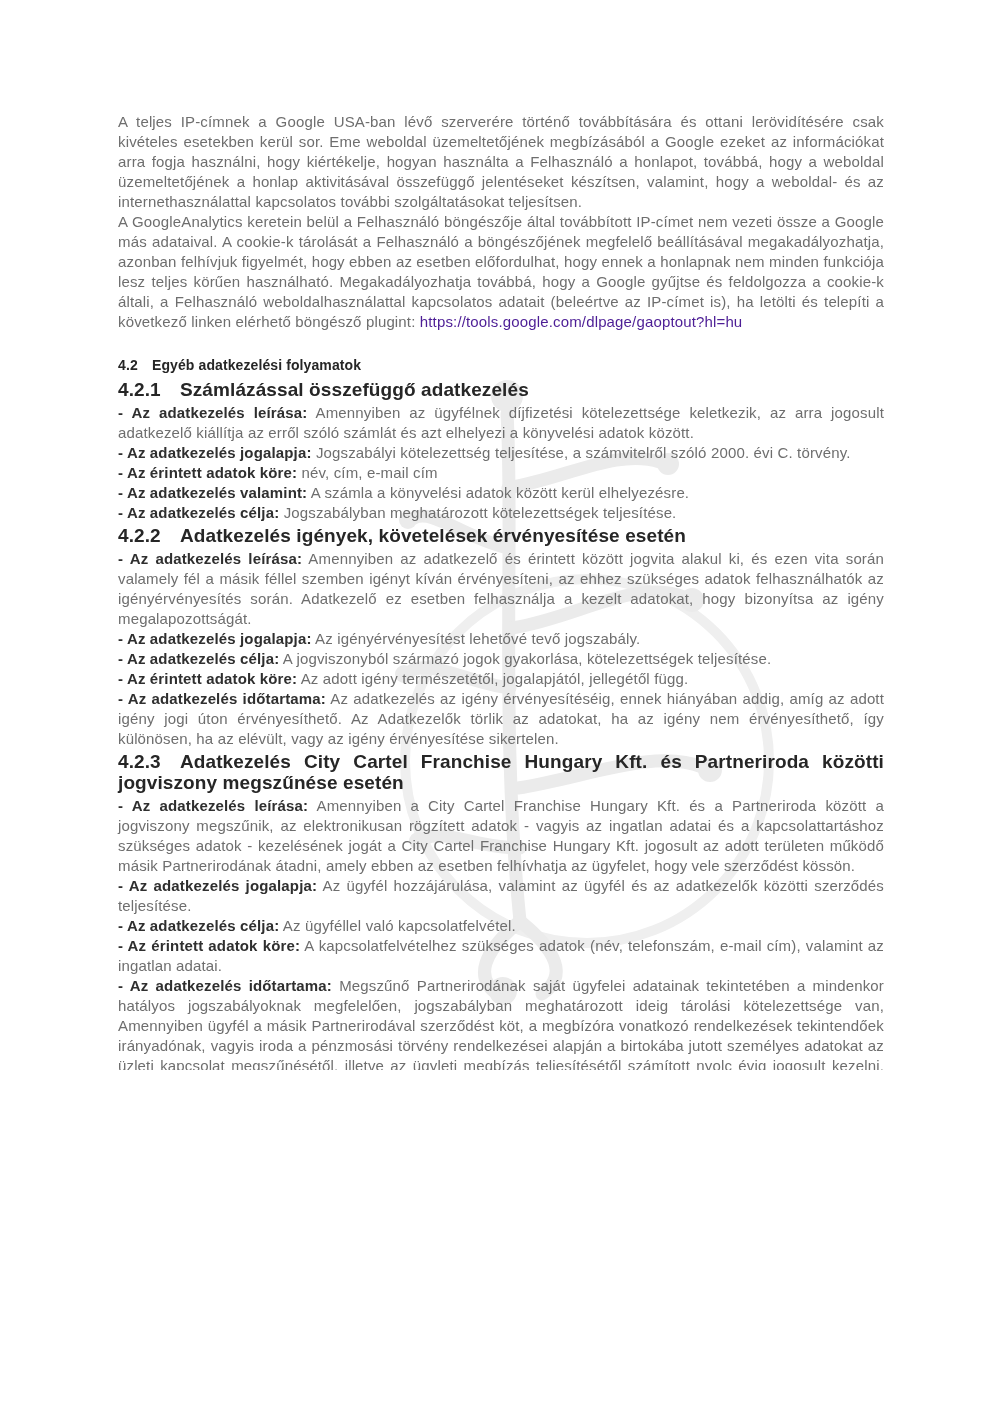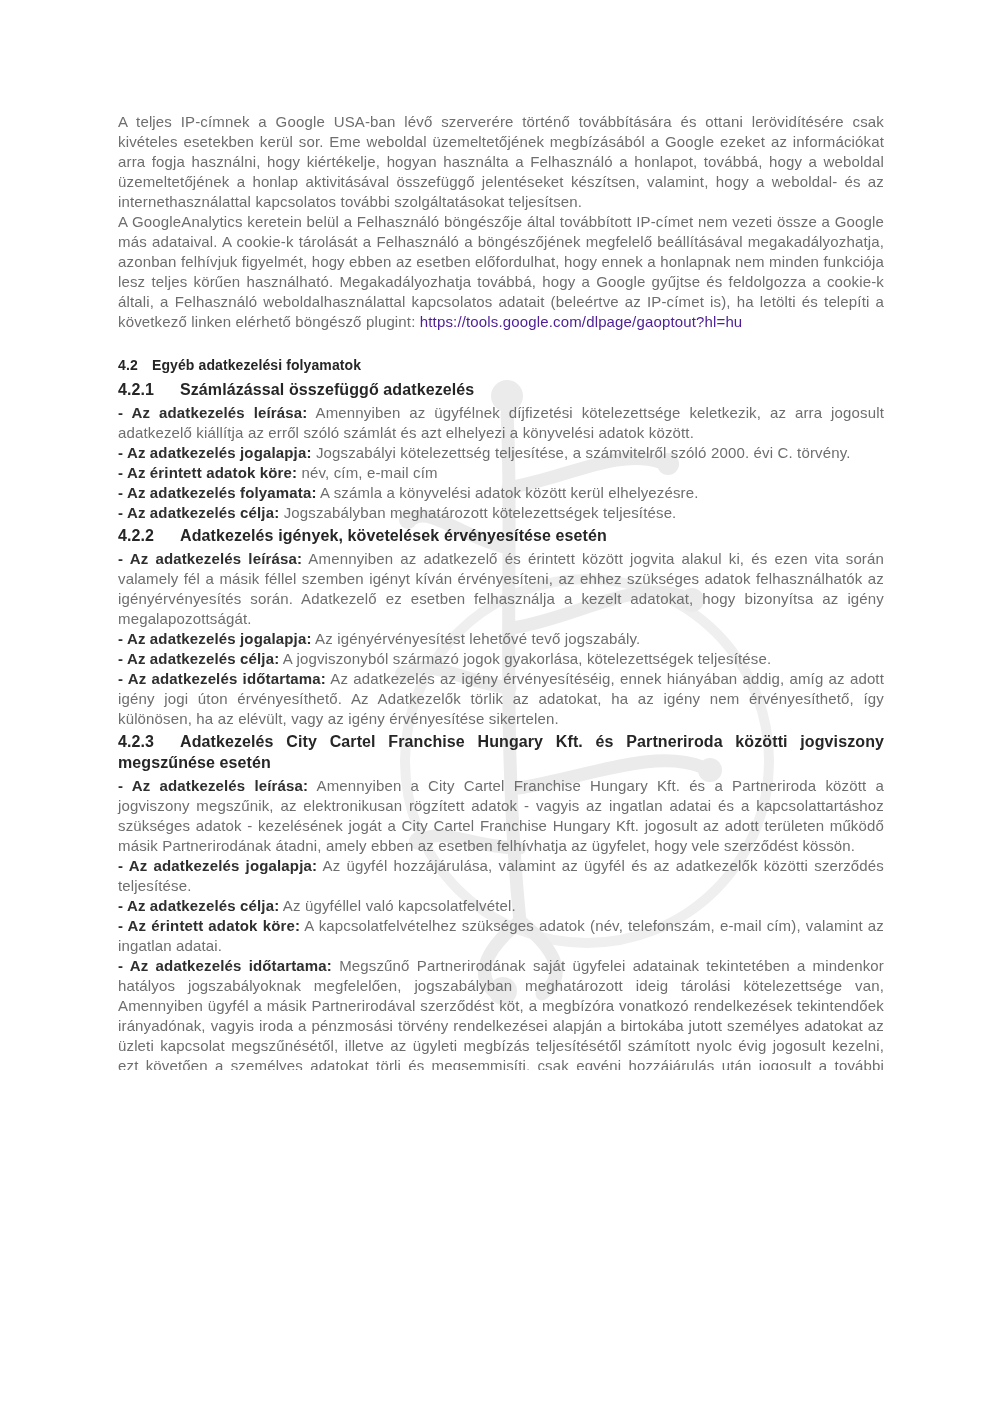--- a/index.html
+++ b/index.html
@@ -62,21 +62,21 @@
     font-size: 14px;
     line-height: 21px;
     font-weight: 700;
     color: #262626;
     letter-spacing: 0.1px;
     margin: 23px 0 3px 0;
     text-align: justify;
   }
 
   h3.sub-h {
-    font-size: 16px;
+    font-size: 19px;
     line-height: 21px;
     font-weight: 700;
     color: #262626;
     letter-spacing: 0.1px;
     margin: 2px 0 3px 0;
     text-align: justify;
   }
 
   h3.sub-h.gap-top { }
 
@@ -131,28 +131,29 @@
 
     <p class="body-par"><span>A GoogleAnalytics keretein belül a Felhasználó böngészője által továbbított IP-címet nem vezeti össze a Google más adataival. A cookie-k tárolását a Felhasználó a böngészőjének megfelelő beállításával megakadályozhatja, azonban felhívjuk figyelmét, hogy ebben az esetben előfordulhat, hogy ennek a honlapnak nem minden funkciója lesz teljes körűen használható. Megakadályozhatja továbbá, hogy a Google gyűjtse és feldolgozza a cookie-k általi, a Felhasználó weboldalhasználattal kapcsolatos adatait (beleértve az IP-címet is), ha letölti és telepíti a következő linken elérhető böngésző plugint:</span> <span class="link-text">https://tools.google.com/dlpage/gaoptout?hl=hu</span></p>
 
     <h2 class="sec-h"><span class="num num1">4.2</span><span>Egyéb adatkezelési folyamatok</span></h2>
 
     <h3 class="sub-h"><span class="num num2">4.2.1</span><span>Számlázással összefüggő adatkezelés</span></h3>
 
     <p class="item"><strong>- Az adatkezelés leírása:</strong> <span>Amennyiben az ügyfélnek díjfizetési kötelezettsége keletkezik, az arra jogosult adatkezelő kiállítja az erről szóló számlát és azt elhelyezi a könyvelési adatok között.</span></p>
     <p class="item"><strong>- Az adatkezelés jogalapja:</strong> <span>Jogszabályi kötelezettség teljesítése, a számvitelről szóló 2000. évi C. törvény.</span></p>
     <p class="item"><strong>- Az érintett adatok köre:</strong> <span>név, cím, e-mail cím</span></p>
-    <p class="item"><strong>- Az adatkezelés folyamata:</strong> <span>A számla a könyvelési adatok között kerül elhelyezésre.</span></p>
+    <p class="item"><strong>- Az adatkezelés valamint:</strong> <span>A számla a könyvelési adatok között kerül elhelyezésre.</span></p>
     <p class="item"><strong>- Az adatkezelés célja:</strong> <span>Jogszabályban meghatározott kötelezettségek teljesítése.</span></p>
 
     <h3 class="sub-h gap-top"><span class="num num2">4.2.2</span><span>Adatkezelés igények, követelések érvényesítése esetén</span></h3>
 
     <p class="item"><strong>- Az adatkezelés leírása:</strong> <span>Amennyiben az adatkezelő és érintett között jogvita alakul ki, és ezen vita során valamely fél a másik féllel szemben igényt kíván érvényesíteni, az ehhez szükséges adatok felhasználhatók az igényérvényesítés során. Adatkezelő ez esetben felhasználja a kezelt adatokat, hogy bizonyítsa az igény megalapozottságát.</span></p>
     <p class="item"><strong>- Az adatkezelés jogalapja:</strong> <span>Az igényérvényesítést lehetővé tevő jogszabály.</span></p>
     <p class="item"><strong>- Az adatkezelés célja:</strong> <span>A jogviszonyból származó jogok gyakorlása, kötelezettségek teljesítése.</span></p>
+    <p class="item"><strong>- Az érintett adatok köre:</strong> <span>Az adott igény természetétől, jogalapjától, jellegétől függ.</span></p>
     <p class="item"><strong>- Az adatkezelés időtartama:</strong> <span>Az adatkezelés az igény érvényesítéséig, ennek hiányában addig, amíg az adott igény jogi úton érvényesíthető. Az Adatkezelők törlik az adatokat, ha az igény nem érvényesíthető, így különösen, ha az elévült, vagy az igény érvényesítése sikertelen.</span></p>
 
     <h3 class="sub-h gap-top"><span class="num num2">4.2.3</span><span>Adatkezelés City Cartel Franchise Hungary Kft. és Partneriroda közötti jogviszony megszűnése esetén</span></h3>
 
     <p class="item"><strong>- Az adatkezelés leírása:</strong> <span>Amennyiben a City Cartel Franchise Hungary Kft. és a Partneriroda között a jogviszony megszűnik, az elektronikusan rögzített adatok - vagyis az ingatlan adatai és a kapcsolattartáshoz szükséges adatok - kezelésének jogát a City Cartel Franchise Hungary Kft. jogosult az adott területen működő másik Partnerirodának átadni, amely ebben az esetben felhívhatja az ügyfelet, hogy vele szerződést kössön.</span></p>
     <p class="item"><strong>- Az adatkezelés jogalapja:</strong> <span>Az ügyfél hozzájárulása, valamint az ügyfél és az adatkezelők közötti szerződés teljesítése.</span></p>
     <p class="item"><strong>- Az adatkezelés célja:</strong> <span>Az ügyféllel való kapcsolatfelvétel.</span></p>
     <p class="item"><strong>- Az érintett adatok köre:</strong> <span>A kapcsolatfelvételhez szükséges adatok (név, telefonszám, e-mail cím), valamint az ingatlan adatai.</span></p>
     <p class="item"><strong>- Az adatkezelés időtartama:</strong> <span>Megszűnő Partnerirodának saját ügyfelei adatainak tekintetében a mindenkor hatályos jogszabályoknak megfelelően, jogszabályban meghatározott ideig tárolási kötelezettsége van, Amennyiben ügyfél a másik Partnerirodával szerződést köt, a megbízóra vonatkozó rendelkezések tekintendőek irányadónak, vagyis iroda a pénzmosási törvény rendelkezései alapján a birtokába jutott személyes adatokat az üzleti kapcsolat megszűnésétől, illetve az ügyleti megbízás teljesítésétől számított nyolc évig jogosult kezelni, ezt követően a személyes adatokat törli és megsemmisíti, csak egyéni hozzájárulás után jogosult a további kezelésre. A törlés és megsemmisítés a papír alapon tárolt és a digitálisan tárolt adatokra egyaránt vonatkozik.</span></p>
 

